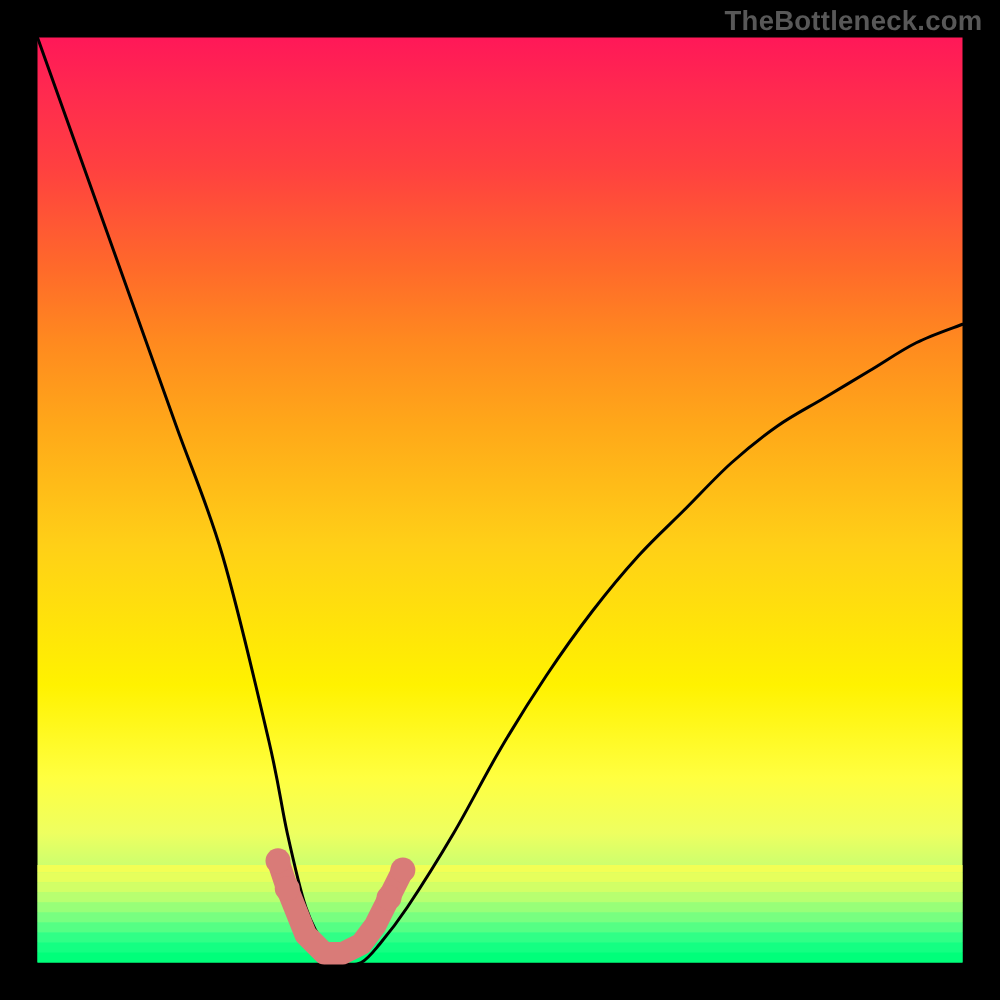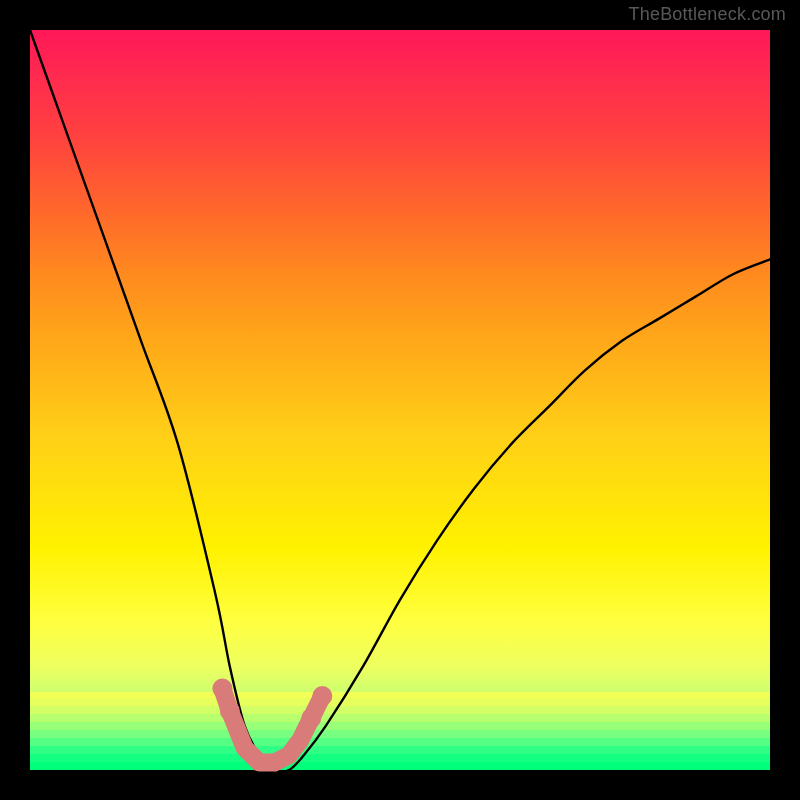--- a/index.html
+++ b/index.html
@@ -54,22 +54,22 @@
   .band {
     position: absolute;
     left: 0;
     width: 100%;
   }
   .watermark {
     position: absolute;
     top: 4px;
     right: 14px;
     color: #585858;
-    font-size: 18px;
-    font-weight: 400;
+    font-size: 22px;
+    font-weight: 700;
     letter-spacing: 0.2px;
     font-family: Arial, Helvetica, sans-serif;
   }
   svg.curve {
     position: absolute;
     top: 0; left: 0;
     width: 740px;
     height: 740px;
     overflow: visible;
   }

